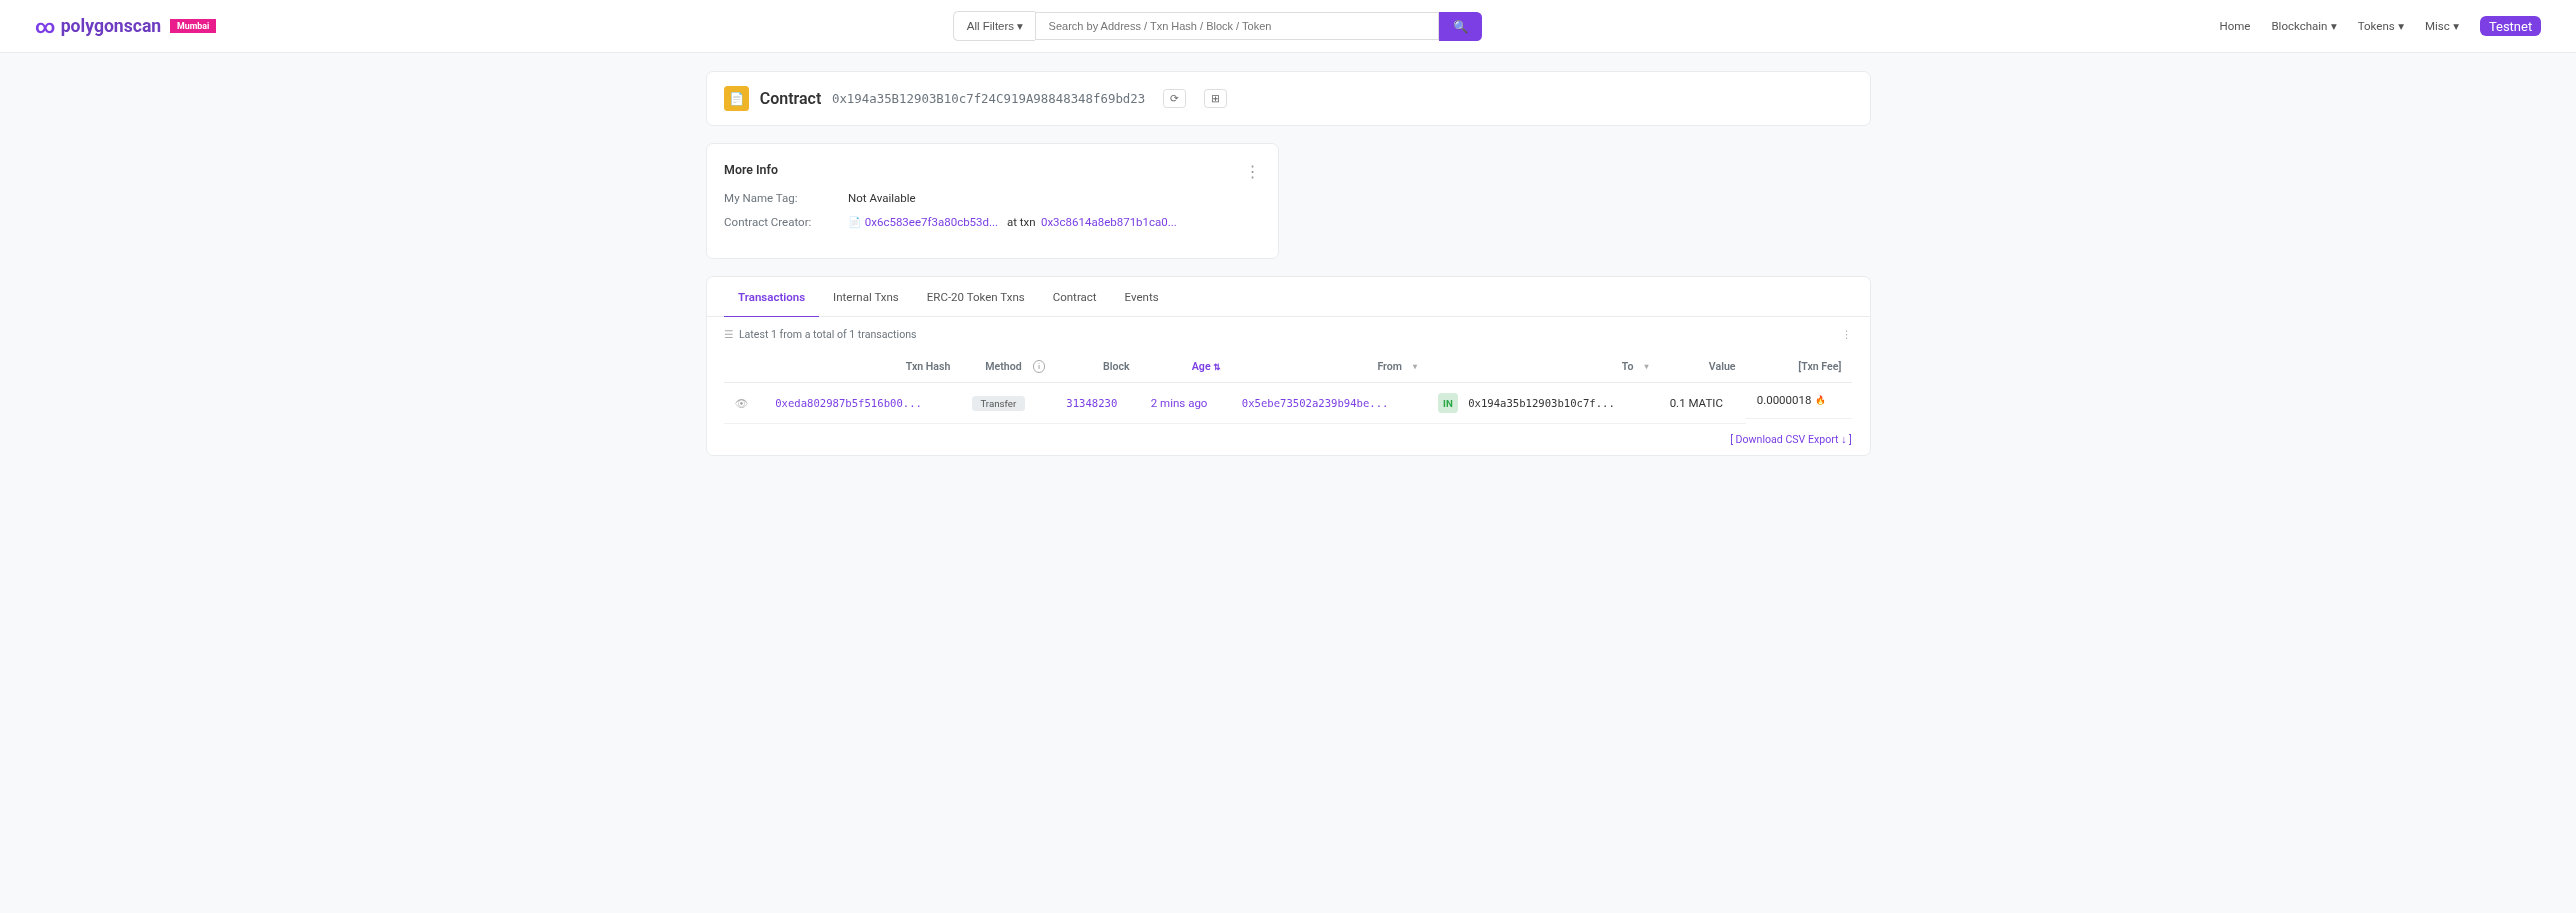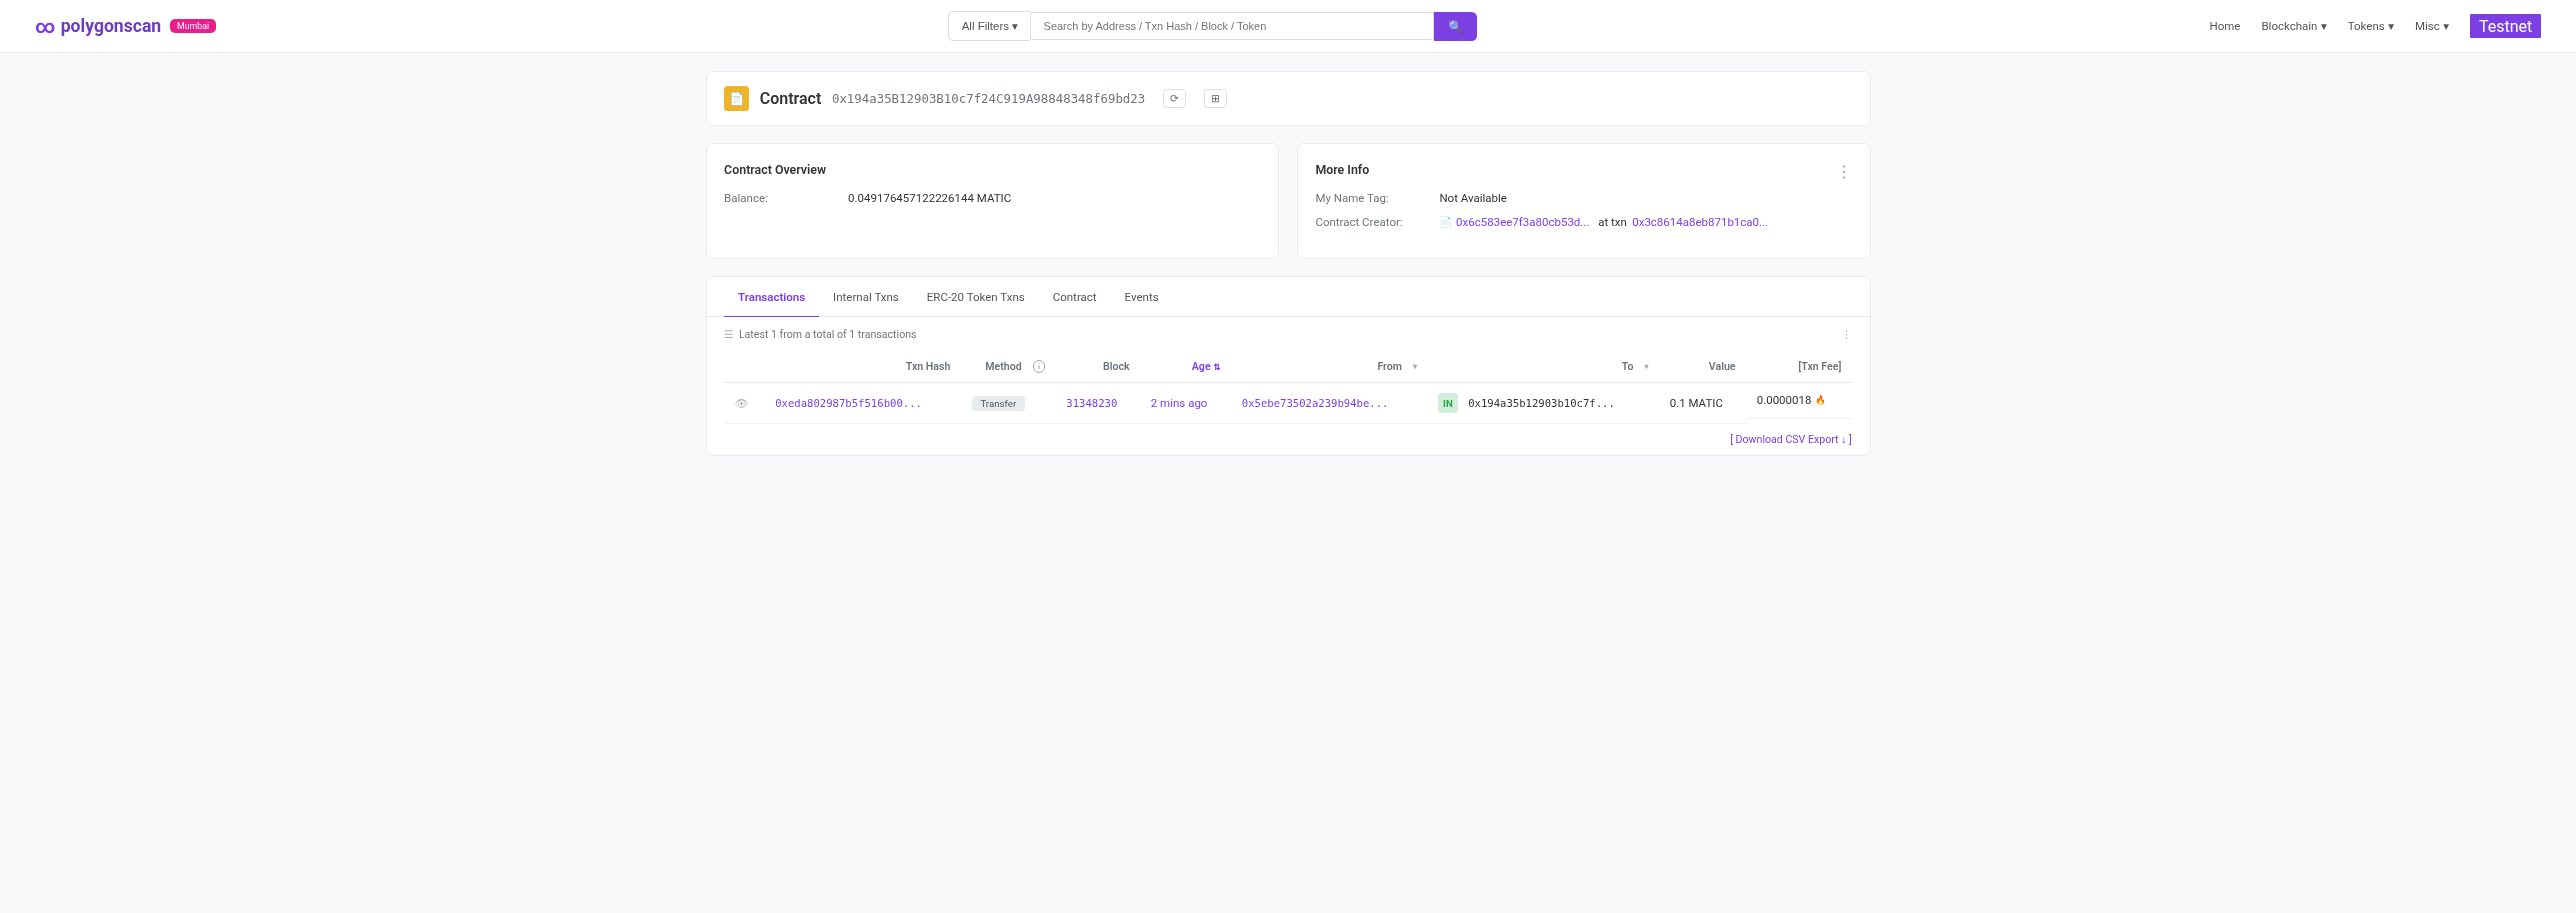--- a/index.html
+++ b/index.html
@@ -29,23 +29,23 @@
       font-weight: 700;
       color: #6c3cc1;
       display: flex;
       align-items: center;
       gap: 5.3px;
     }
     .mumbai-badge {
       background: #e91e8c;
       color: #fff;
       font-size: 8.8px;
-      font-weight: 400;
+      font-weight: 700;
       padding: 2px 7px;
-      border-radius: 5px;
+      border-radius: 0;
     }
     .search-area {
       display: flex;
       align-items: center;
       gap: 0;
       flex: 1;
       max-width: 529px;
       margin: 0 35px;
     }
     .filter-btn {
@@ -89,23 +89,23 @@
       font-size: 11.5px;
       cursor: pointer;
       display: flex;
       align-items: center;
       gap: 3.5px;
       text-decoration: none;
     }
     .testnet-badge {
       background: #7b3fe4;
       color: #fff;
-      font-size: 16px;
+      font-size: 13px;
       padding: 2.6px 8.8px;
-      border-radius: 1px;
+      border-radius: 6px;
     }
     
     .main {
       max-width: 1235px;
       margin: 0 auto;
       padding: 17.6px 35px;
     }
     
     .page-title-area {
       display: flex;
@@ -370,27 +370,20 @@
       <span>📄</span>
     </div>
     <span class="page-title">Contract</span>
     <span class="address-text">0x194a35B12903B10c7f24C919A98848348f69bd23</span>
     <button class="icon-btn">⟳</button>
     <button class="icon-btn">⊞</button>
   </div>
 
   <div class="info-panels">
 
-    <div class="panel">
-      <div class="panel-title">Contract Overview</div>
-      <div class="info-row">
-        <span class="info-label">Balance:</span>
-        <span class="info-value">0.049176457122226144 MATIC</span>
-      </div>
-    </div>
 
     <div class="panel">
       <div class="panel-more">
         <div class="panel-title">More Info</div>
         <span class="panel-more-icon">⋮</span>
       </div>
       <div class="info-row">
         <span class="info-label">My Name Tag:</span>
         <span class="info-value">Not Available</span>
       </div>

